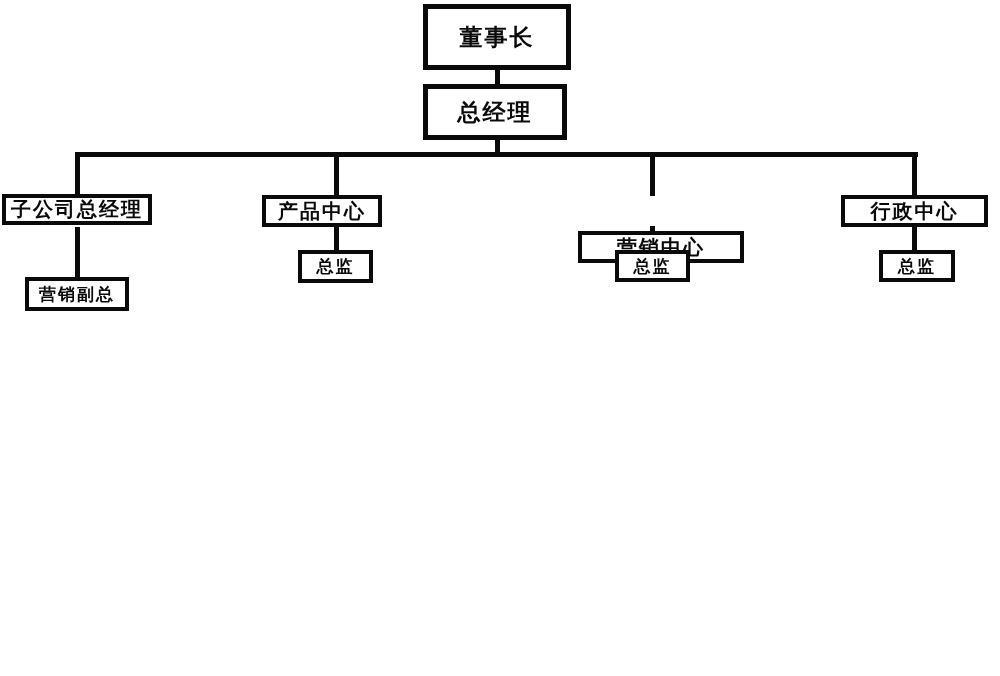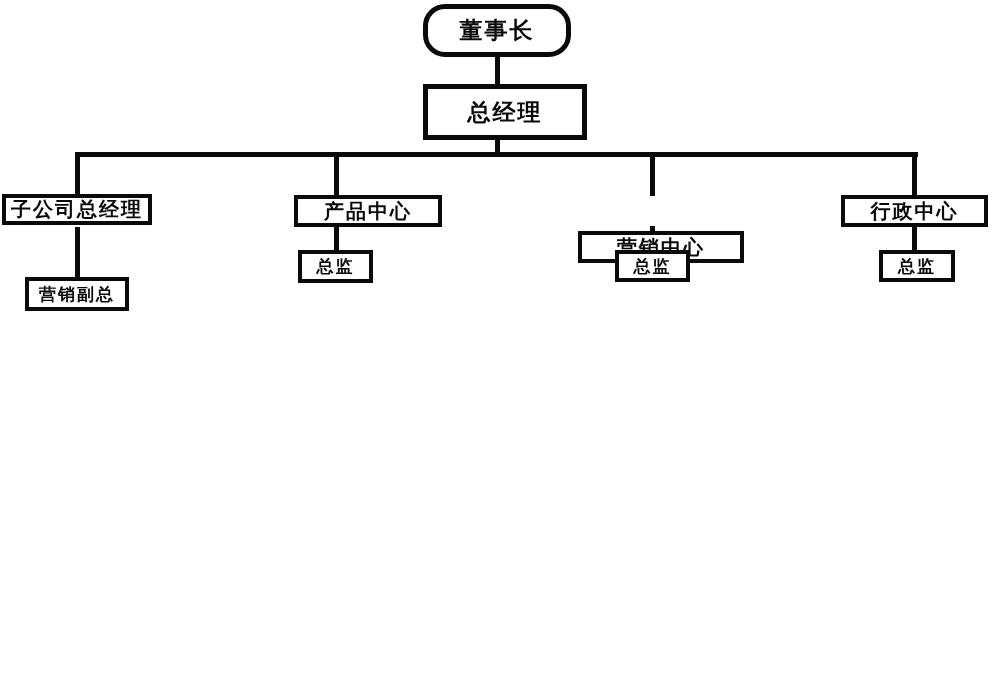--- a/index.html
+++ b/index.html
@@ -26,24 +26,24 @@
     justify-content: center;
     font-weight: bold;
     letter-spacing: 2px;
     white-space: nowrap;
     text-align: center;
   }
   .lvl-top { border-width: 5px; font-size: 23px; }
   .lvl-mid { border-width: 4px; font-size: 20px; }
   .lvl-low { border-width: 4px; font-size: 17px; }
 
-  .n-chairman  { left: 423px; top: 4px;   width: 148px; height: 53px; border-radius: 22px; }
-  .n-gm        { left: 423px; top: 84px;  width: 164px; height: 56px; }
+  .n-chairman  { left: 423px; top: 4px;   width: 148px; height: 66px; }
+  .n-gm        { left: 423px; top: 84px;  width: 144px; height: 56px; }
   .n-subgm     { left: 2px;   top: 194px; width: 150px; height: 31px; }
-  .n-product   { left: 262px; top: 195px; width: 148px; height: 32px; margin-left: 32px; }
+  .n-product   { left: 262px; top: 195px; width: 120px; height: 32px; }
   .n-marketing { left: 578px; top: 207px; width: 166px; height: 32px; margin-top: 24px; }
   .n-admin     { left: 841px; top: 195px; width: 147px; height: 32px; }
   .n-mvp       { left: 25px;  top: 277px; width: 104px; height: 34px; }
   .n-d1        { left: 298px; top: 250px; width: 75px;  height: 33px; }
   .n-d2        { left: 615px; top: 250px; width: 75px;  height: 32px; }
   .n-d3        { left: 879px; top: 250px; width: 76px;  height: 32px; }
 
   .line {
     position: absolute;
     background: #0a0a0a;

